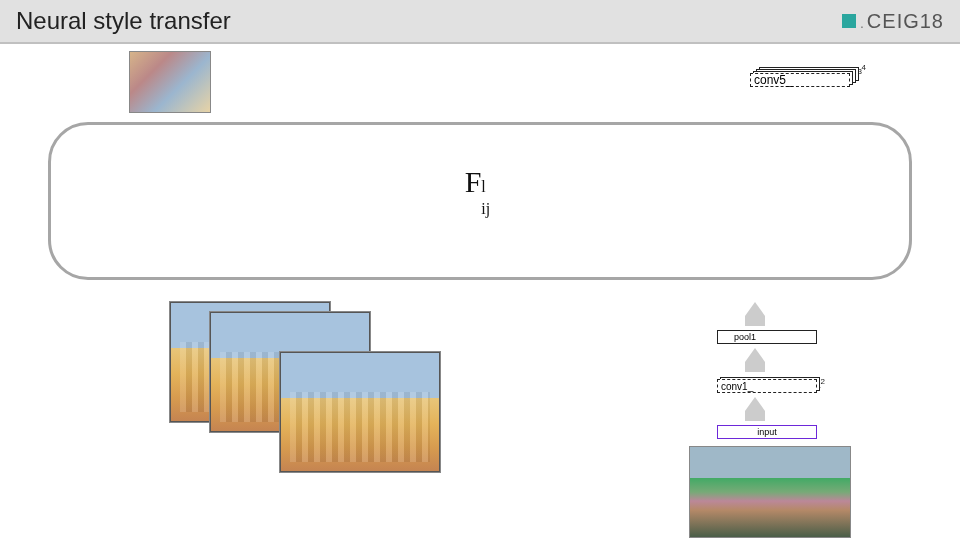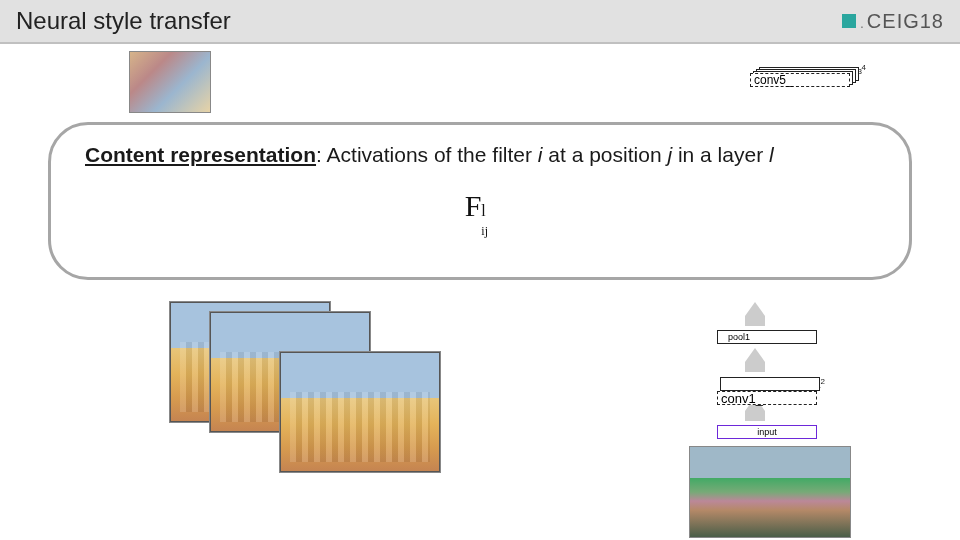--- a/index.html
+++ b/index.html
@@ -94,21 +94,21 @@
     border-left: 10px solid transparent;
     border-right: 10px solid transparent;
     border-bottom: 14px solid #ccc;
   }
   .arrow-body {
     position: absolute; width: 20px; height: 10px; background:#ccc;
   }
   .poolbox {
     position:absolute; width: 100px; height: 14px;
     border:1px solid #222; background:#fff;
-    font-size:9px; padding-left:10px; display:flex; align-items:center;
+    font-size:9px; padding-left:16px; display:flex; align-items:center;
   }
   .inputbox {
     position:absolute; width: 100px; height: 14px;
     border:1px solid #6d28d9; background:#fff;
     font-size:9px; display:flex;align-items:center;justify-content:center;
   }
   .input-thumb {
     position: absolute;
     width: 160px; height: 90px;
     background: linear-gradient(180deg, #9fb8c8 0%, #9fb8c8 35%, #4a6 35%, #7a7 50%, #b89 60%, #b58968 70%, #4a5e48 100%);
@@ -133,21 +133,21 @@
   .callout-line b { font-weight: 600; text-decoration: underline; }
   .callout-line i { font-style: italic; }
   .formula {
     text-align: center;
     font-family: "Cambria Math", Georgia, serif;
     font-size: 30px;
     margin-top: 22px;
     color: #111;
   }
   .formula sup { font-size: 16px; vertical-align: super; }
-  .formula sub { font-size: 12px; vertical-align: sub; }
+  .formula sub { font-size: 16px; vertical-align: sub; }
 </style>
 </head>
 <body>
 
 <div class="title-bar">
   <div class="title-text">Neural style transfer</div>
   <div class="logo">
     <div class="logo-square"></div>
     <div class="logo-text">
       <span style="font-size:14px;color:#777;margin-right:2px;">.</span>
@@ -183,40 +183,37 @@
 
   <div class="poolbox" style="left:17px; top:265px;">
     <span>pool1</span>
   </div>
 
   <div class="arrow-up" style="left:45px; top:283px;"></div>
   <div class="arrow-body" style="left:45px; top:297px;"></div>
 
   <div class="stack" style="left:17px; top:306px;">
     <div class="l2"></div>
-    <div class="l1" style="border-style:dashed;font-size:13px;margin-top:12px;">
+    <div class="l1" style="border-style:dashed;font-size:10px;">
         <span>conv1_</span>
       </div>
     <span class="num n1">1</span>
     <span class="num n2">2</span>
   </div>
 
   <div class="arrow-up" style="left:45px; top:332px;"></div>
   <div class="arrow-body" style="left:45px; top:346px;"></div>
 
   <div class="inputbox" style="left:17px; top:360px;">
     <span>input</span>
   </div>
 
   <div class="input-thumb" style="left:-10px; top:382px;"></div>
 </div>
 
 <div class="callout">
-  <div class="callout-line">
-    <b>Content representation</b><span>: Activations of the filter </span><i>i</i><span> at a position </span><i>j</i><span> in a layer </span><i>l</i>
-  </div>
   <div class="formula">
     <span>F</span><span style="display:inline-block;position:relative;width:22px;">
       <sup style="position:absolute;left:0;top:-14px;">l</sup>
       <sub style="position:absolute;left:0;top:8px;">ij</sub>
     </span>
   </div>
 </div>
 
 </body></html>

